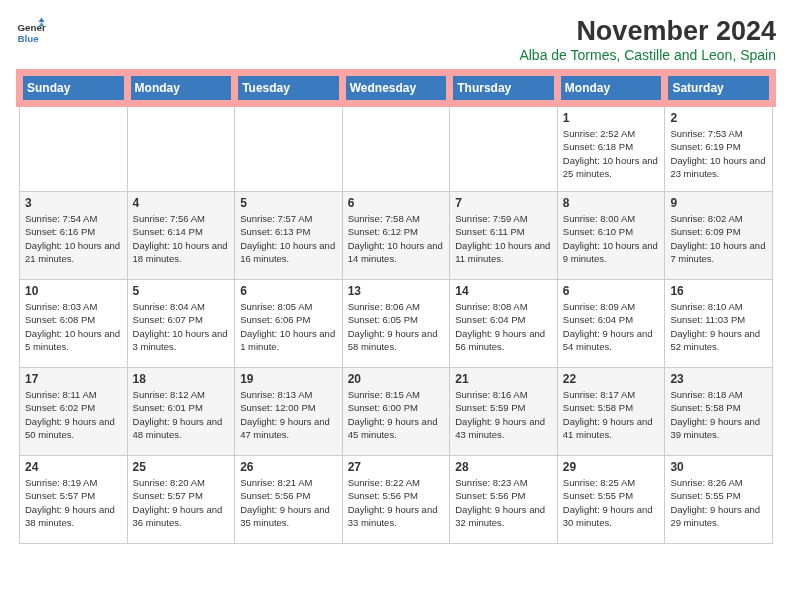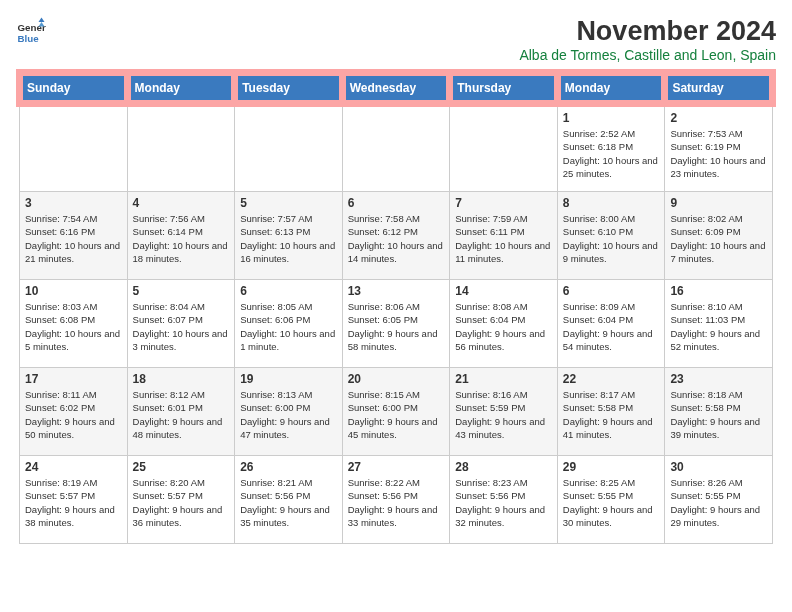--- a/index.html
+++ b/index.html
@@ -226,21 +226,21 @@
           </td>
           <td>
             <span class="day-number">18</span>
             <div class="day-info">Sunrise: 8:12 AM
 Sunset: 6:01 PM
 Daylight: 9 hours and 48 minutes.</div>
           </td>
           <td>
             <span class="day-number">19</span>
             <div class="day-info">Sunrise: 8:13 AM
-Sunset: 6:00 PM
+Sunset: 12:00 PM
 Daylight: 9 hours and 47 minutes.</div>
           </td>
           <td>
             <span class="day-number">20</span>
             <div class="day-info">Sunrise: 8:15 AM
 Sunset: 6:00 PM
 Daylight: 9 hours and 45 minutes.</div>
           </td>
           <td>
             <span class="day-number">21</span>

